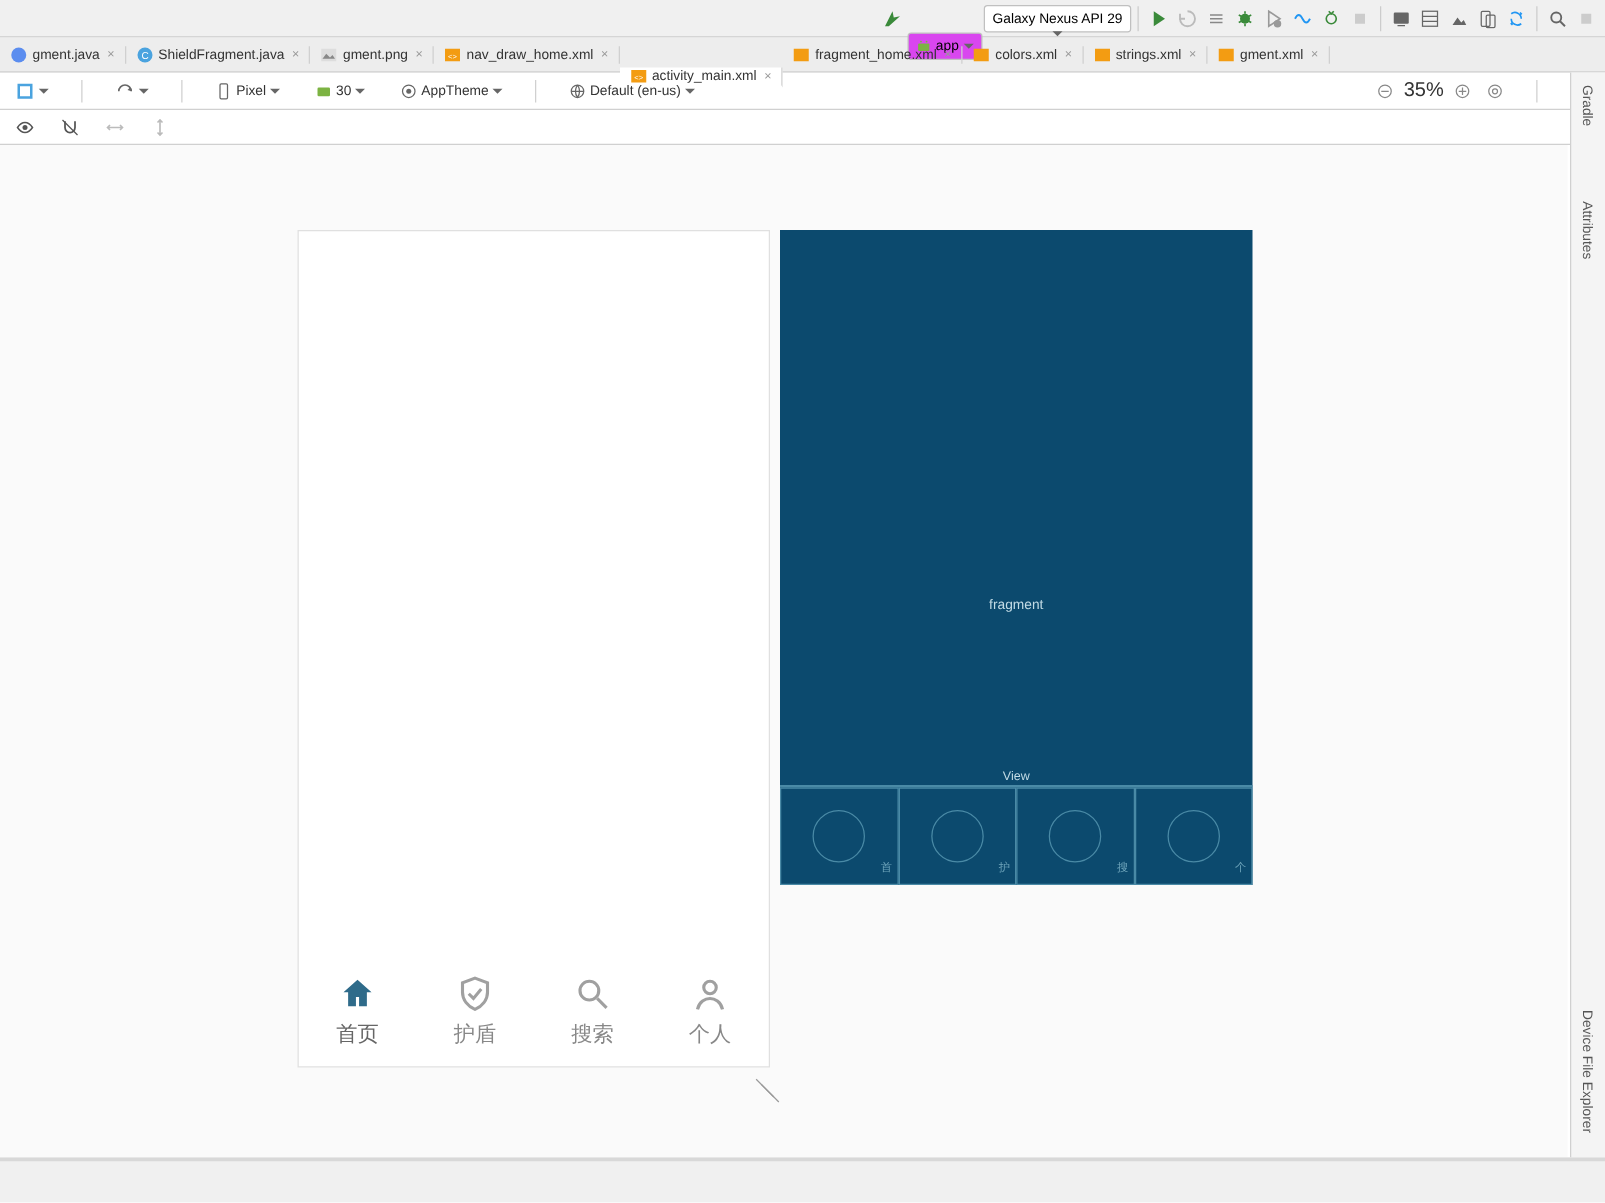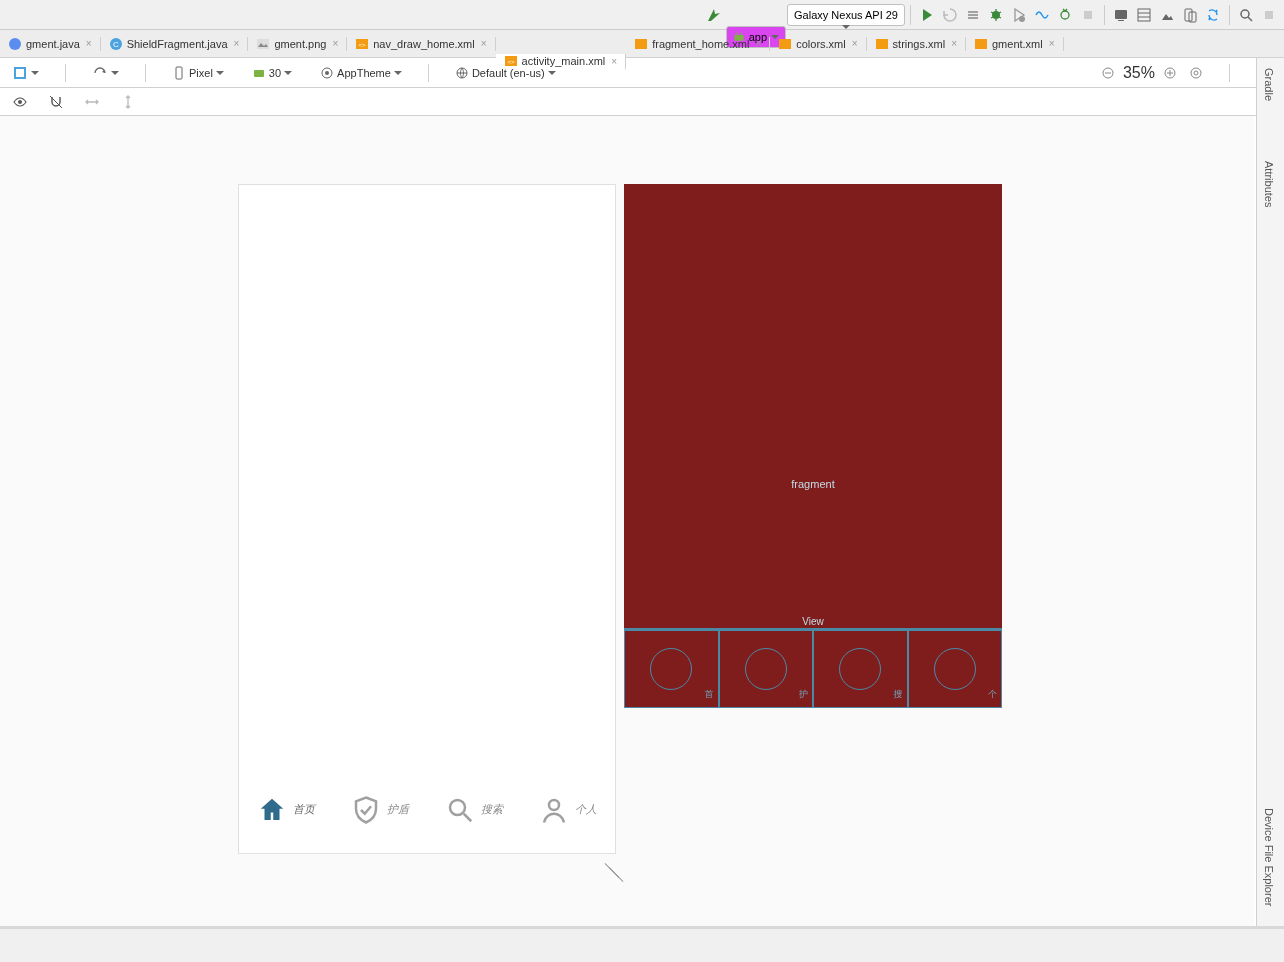--- a/index.html
+++ b/index.html
@@ -34,27 +34,27 @@
 .view-toolbar svg { width: 16px; height: 16px; }
 
 
 .canvas-area { position: absolute; top: 116px; left: 0; right: 30px; bottom: 36px; background: #fafafa; overflow: hidden; }
 .canvas-inner { position: absolute; left: 238px; top: 68px; width: 764px; height: 670px; }
 
 
 .design-view { position: absolute; left: 0; top: 0; width: 378px; height: 670px; border: 1px solid #e0e0e0; background: #fff; overflow: hidden; }
 .design-content { position: absolute; left: 0; top: 0; right: 0; bottom: 87px; }
 .design-nav { position: absolute; left: 0; right: 0; bottom: 0; height: 87px; display: flex; align-items: center; justify-content: space-around; }
-.nav-item { display: flex; align-items: center; gap: 6px; font-size: 11px; color: #888; font-style: italic; }
+.nav-item { display: flex; flex-direction: column; align-items: center; gap: 6px; font-size: 17px; color: #888; }
 .nav-item.active svg { fill: #2f6b8a; }
 .nav-item.active { color: #666; }
 .nav-item svg { width: 30px; height: 30px; fill: #a0a0a0; }
 
 
-.blueprint-view { position: absolute; left: 386px; top: 0; width: 378px; height: 524px; background: #7f1d1d; }
+.blueprint-view { position: absolute; left: 386px; top: 0; width: 378px; height: 524px; background: #0c4a6e; }
 .bp-frag-label { position: absolute; left: 0; right: 0; top: 294px; text-align: center; font-size: 11px; color: #c3dce6; }
 .bp-nav { position: absolute; left: 0; right: 0; bottom: 0; height: 80px; border-top: 2px solid #4a8aa6; display: flex; }
 .bp-view-label { position: absolute; left: 0; right: 0; top: -14px; text-align: center; font-size: 10px; color: #c3dce6; }
 .bp-nav-item { flex: 1; border: 1px solid #4a8aa6; position: relative; display: flex; align-items: center; justify-content: center; }
 .bp-circle { width: 42px; height: 42px; border: 1.5px solid #4a8aa6; border-radius: 50%; }
 .bp-item-label { position: absolute; right: 4px; bottom: 6px; font-size: 9px; color: #6fa5bb; }
 
 
 .resize-handle { position: absolute; left: 600px; top: 750px; width: 26px; height: 14px; }
 .resize-handle::before, .resize-handle::after { content: ""; position: absolute; width: 20px; height: 1px; background: #999; transform: rotate(45deg); }

